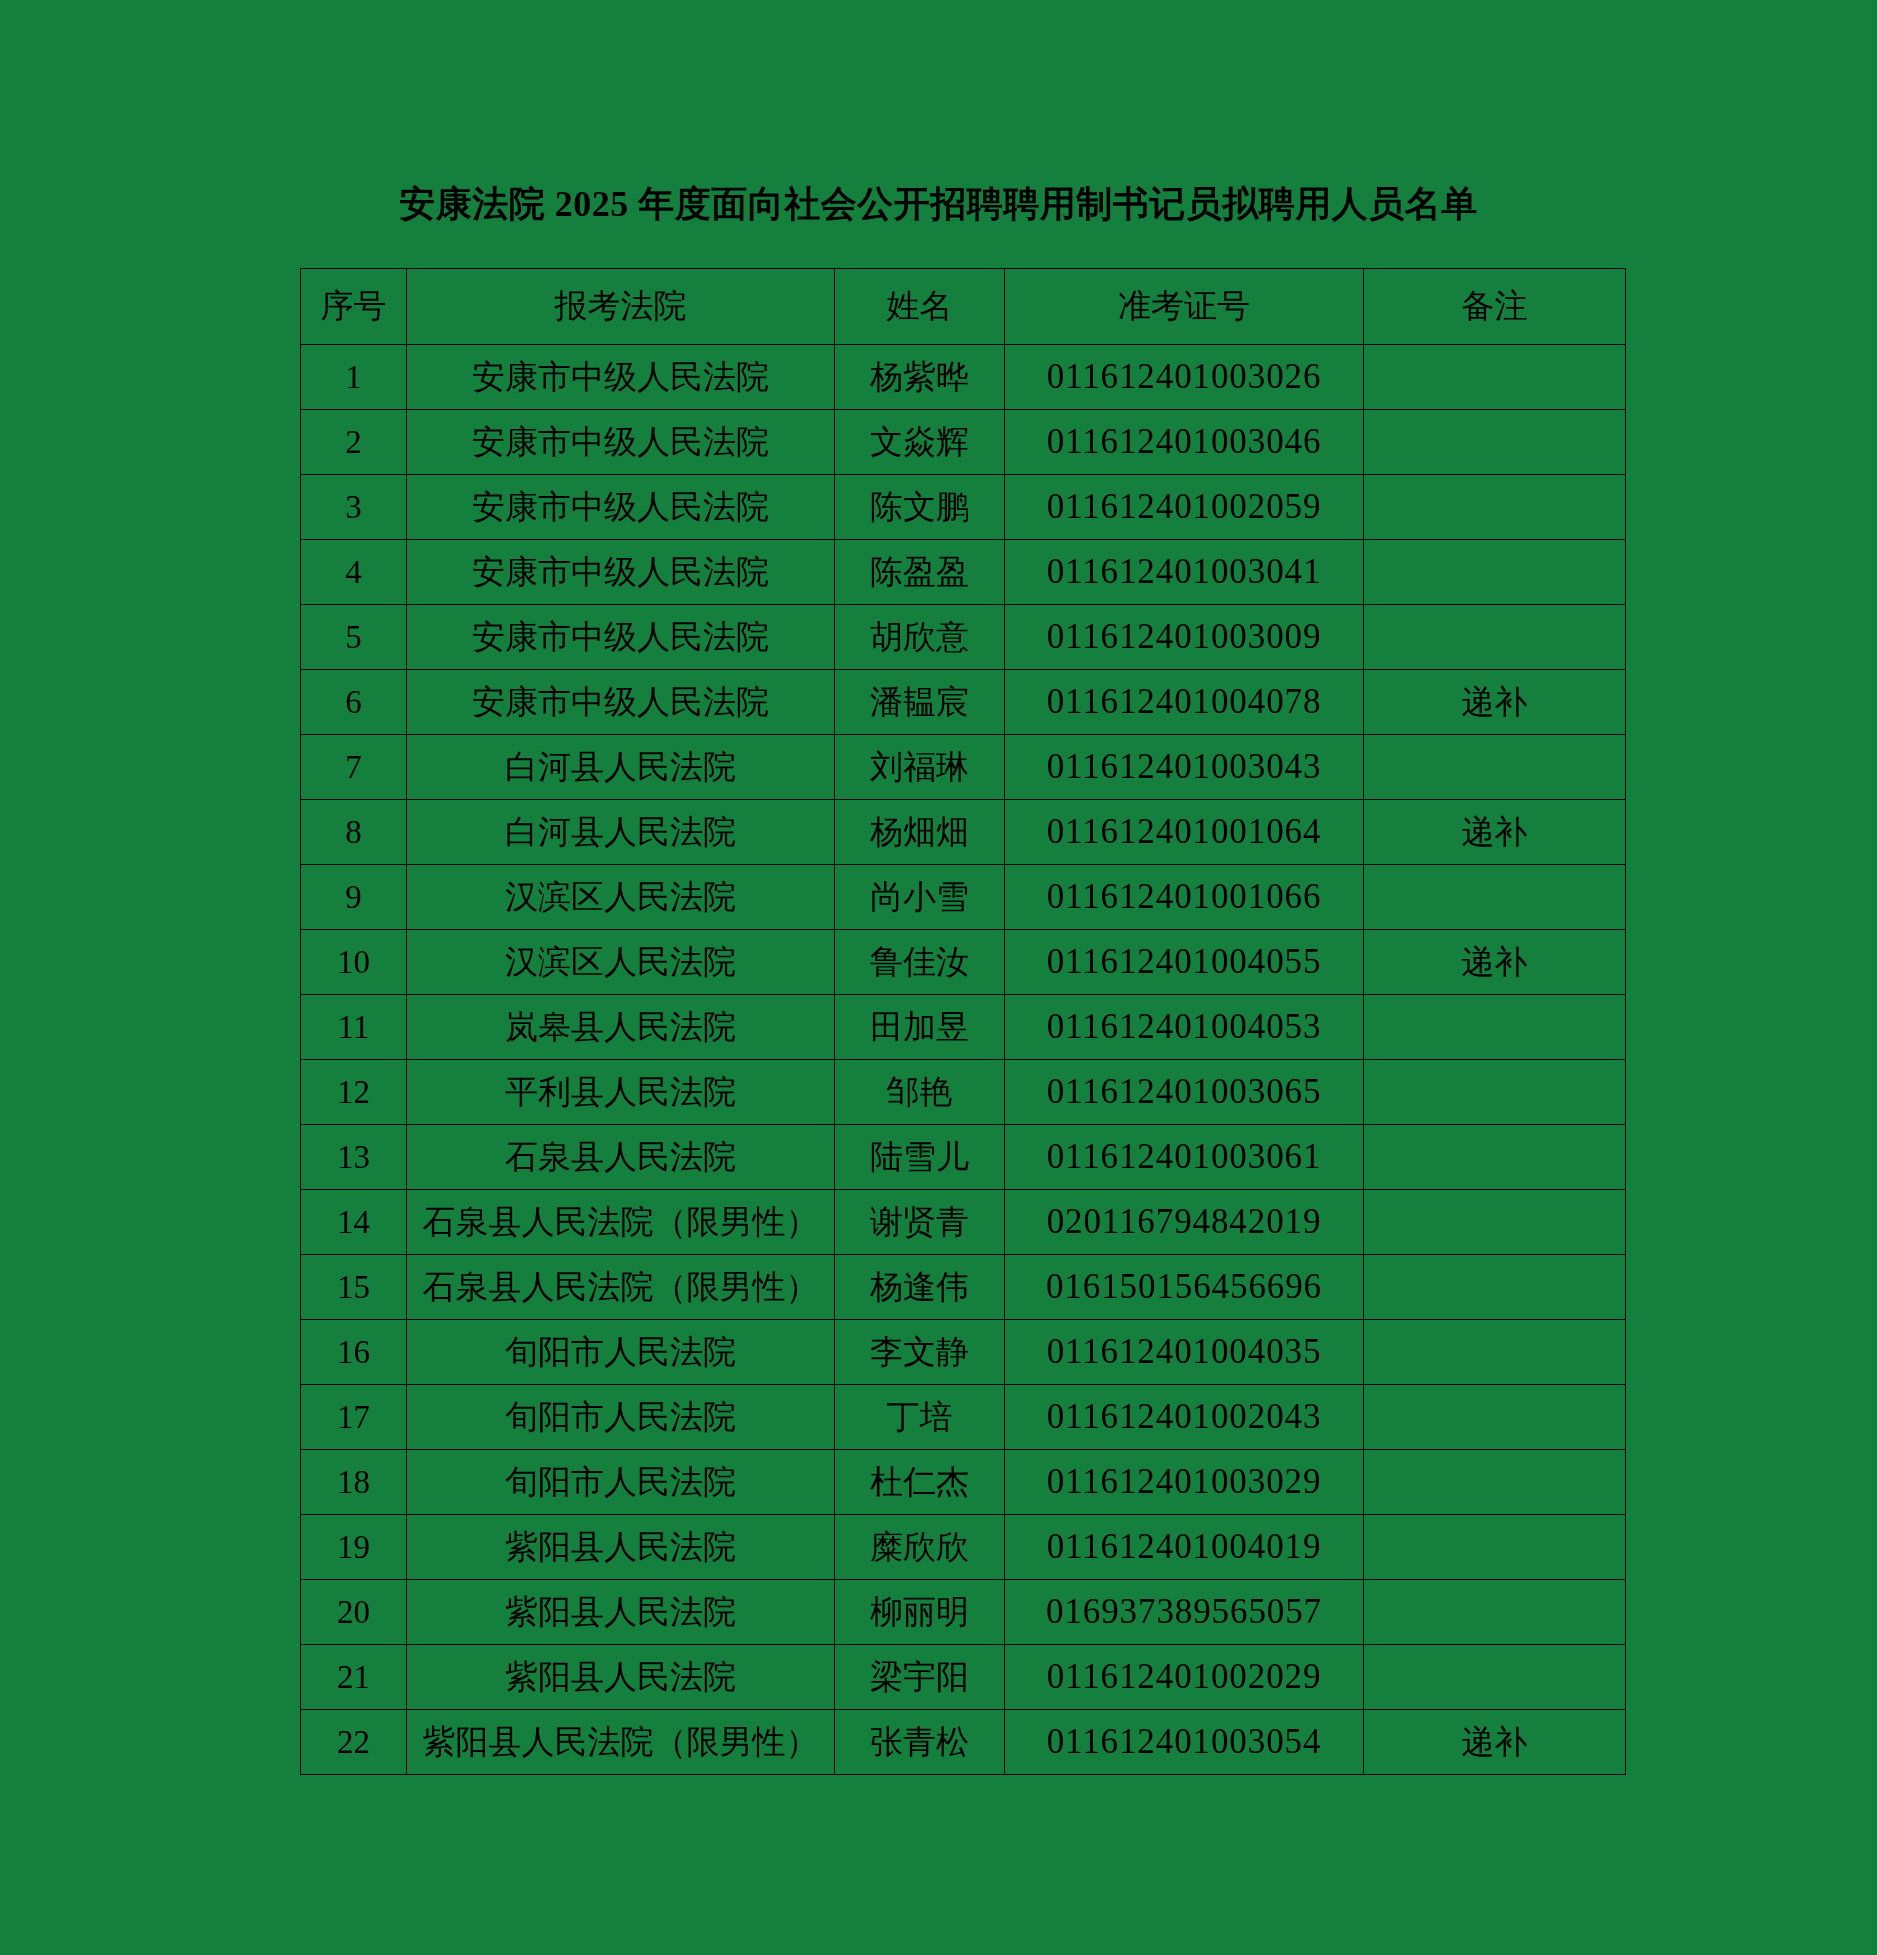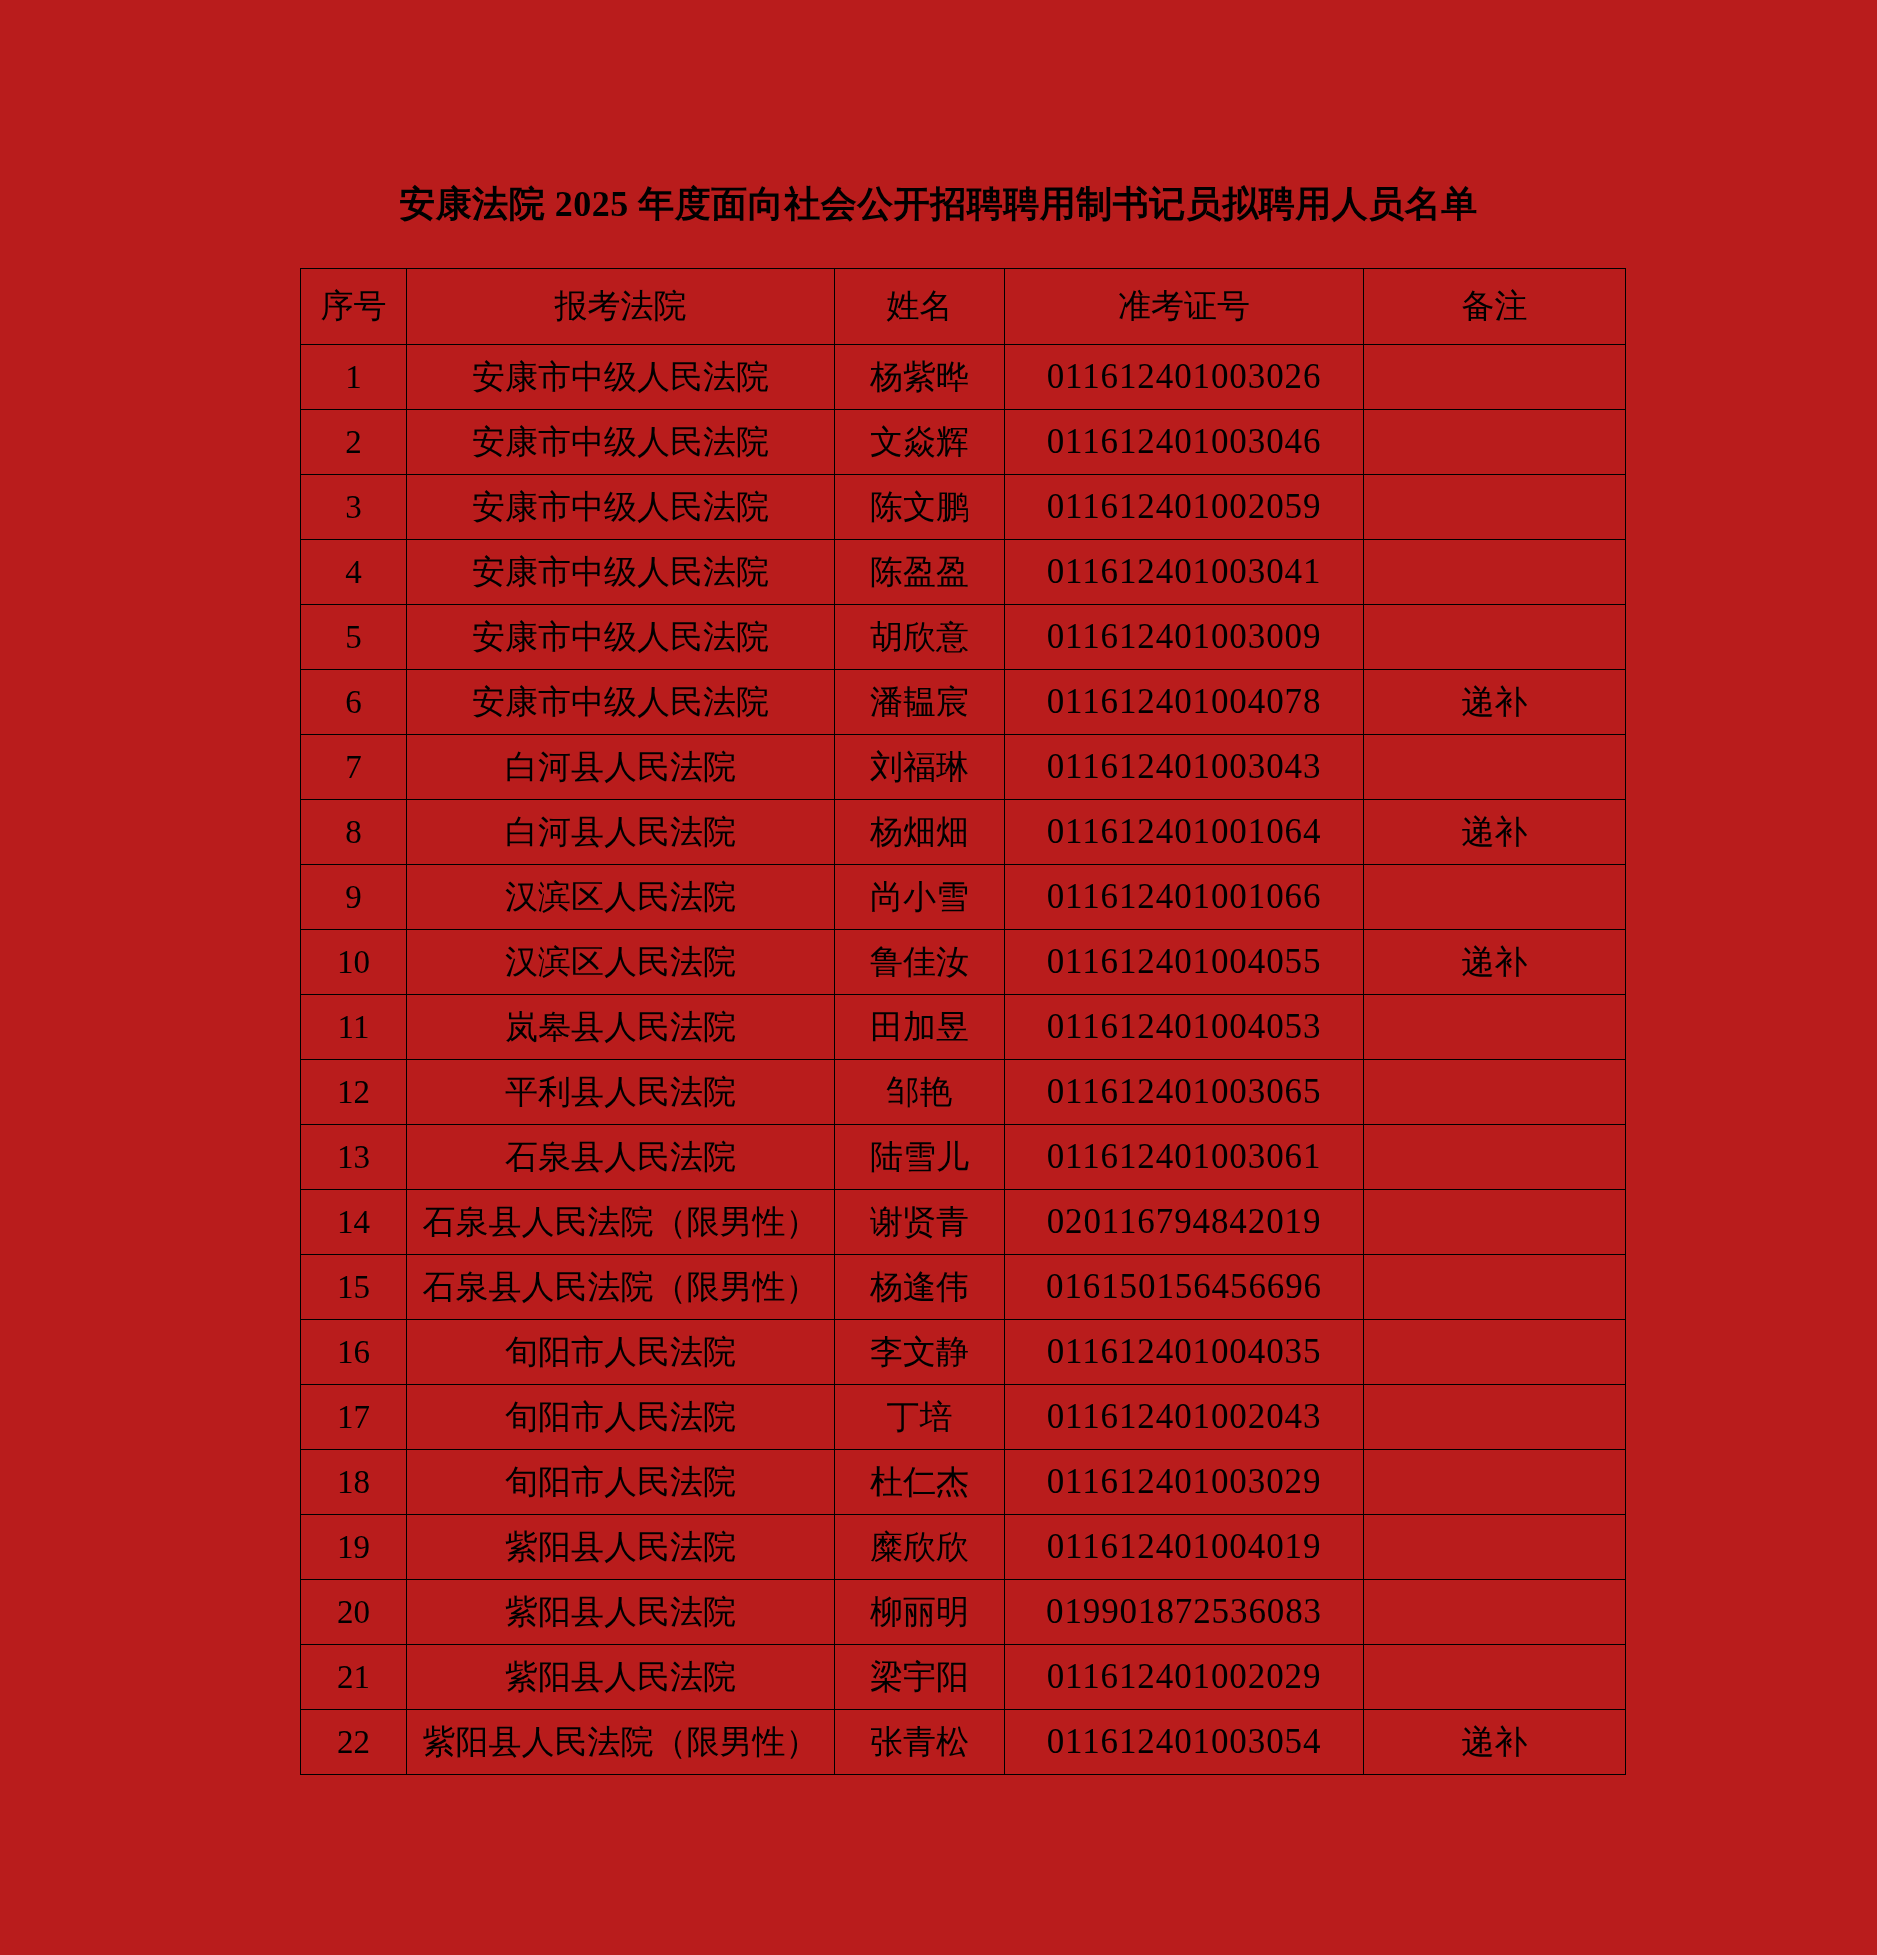--- a/index.html
+++ b/index.html
@@ -1,20 +1,20 @@
 <!DOCTYPE html>
 <html style="font-size:15px"><head>
 <meta charset="utf-8">
 <style>
   html,body{margin:0;padding:0;background:#ffffff;}
   .page{
     position:relative;
     width:1878px;
     height:1955px;
-    background:#b91c1c;
+    background:#15803d;
     color:#000000;
     font-family:"Liberation Serif","DejaVu Serif",serif;
     overflow:hidden;
   }
   .doc-title{
     position:absolute;
     top:180px;
     left:276px;
     width:1325px;
     text-align:center;
@@ -207,21 +207,21 @@
           <td>19</td>
           <td>紫阳县人民法院</td>
           <td>糜欣欣</td>
           <td class="ticket">011612401004019</td>
           <td></td>
         </tr>
         <tr>
           <td>20</td>
           <td>紫阳县人民法院</td>
           <td>柳丽明</td>
-          <td class="ticket">019901872536083</td>
+          <td class="ticket">016937389565057</td>
           <td></td>
         </tr>
         <tr>
           <td>21</td>
           <td>紫阳县人民法院</td>
           <td>梁宇阳</td>
           <td class="ticket">011612401002029</td>
           <td></td>
         </tr>
         <tr>

